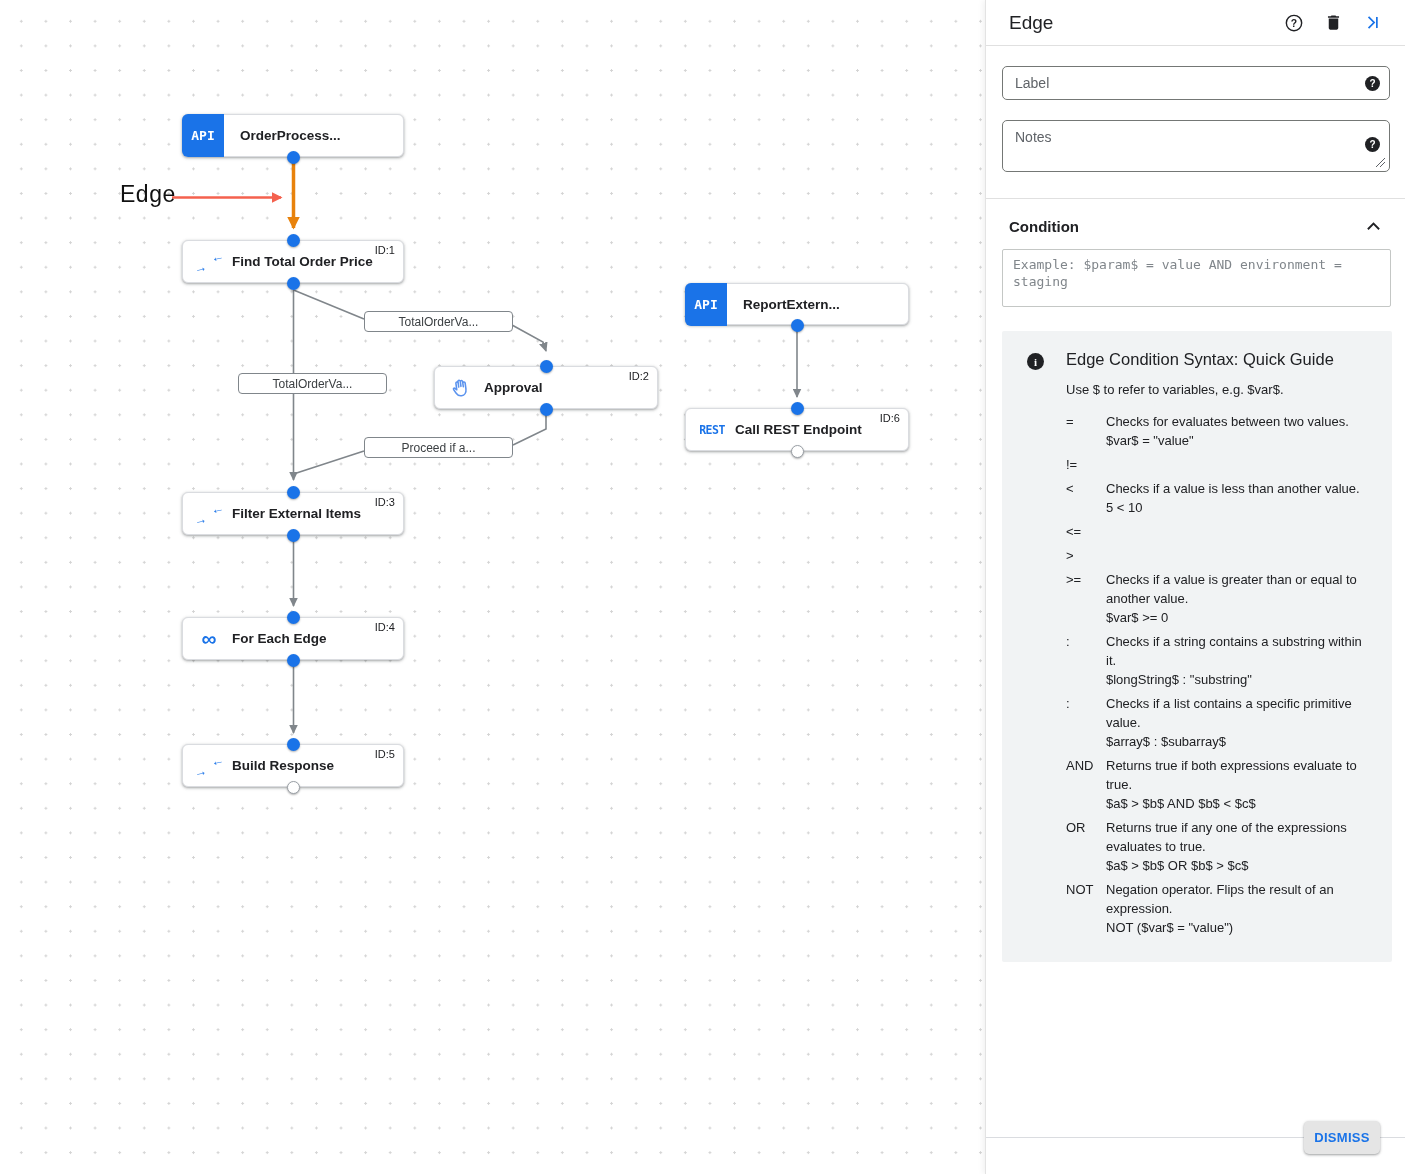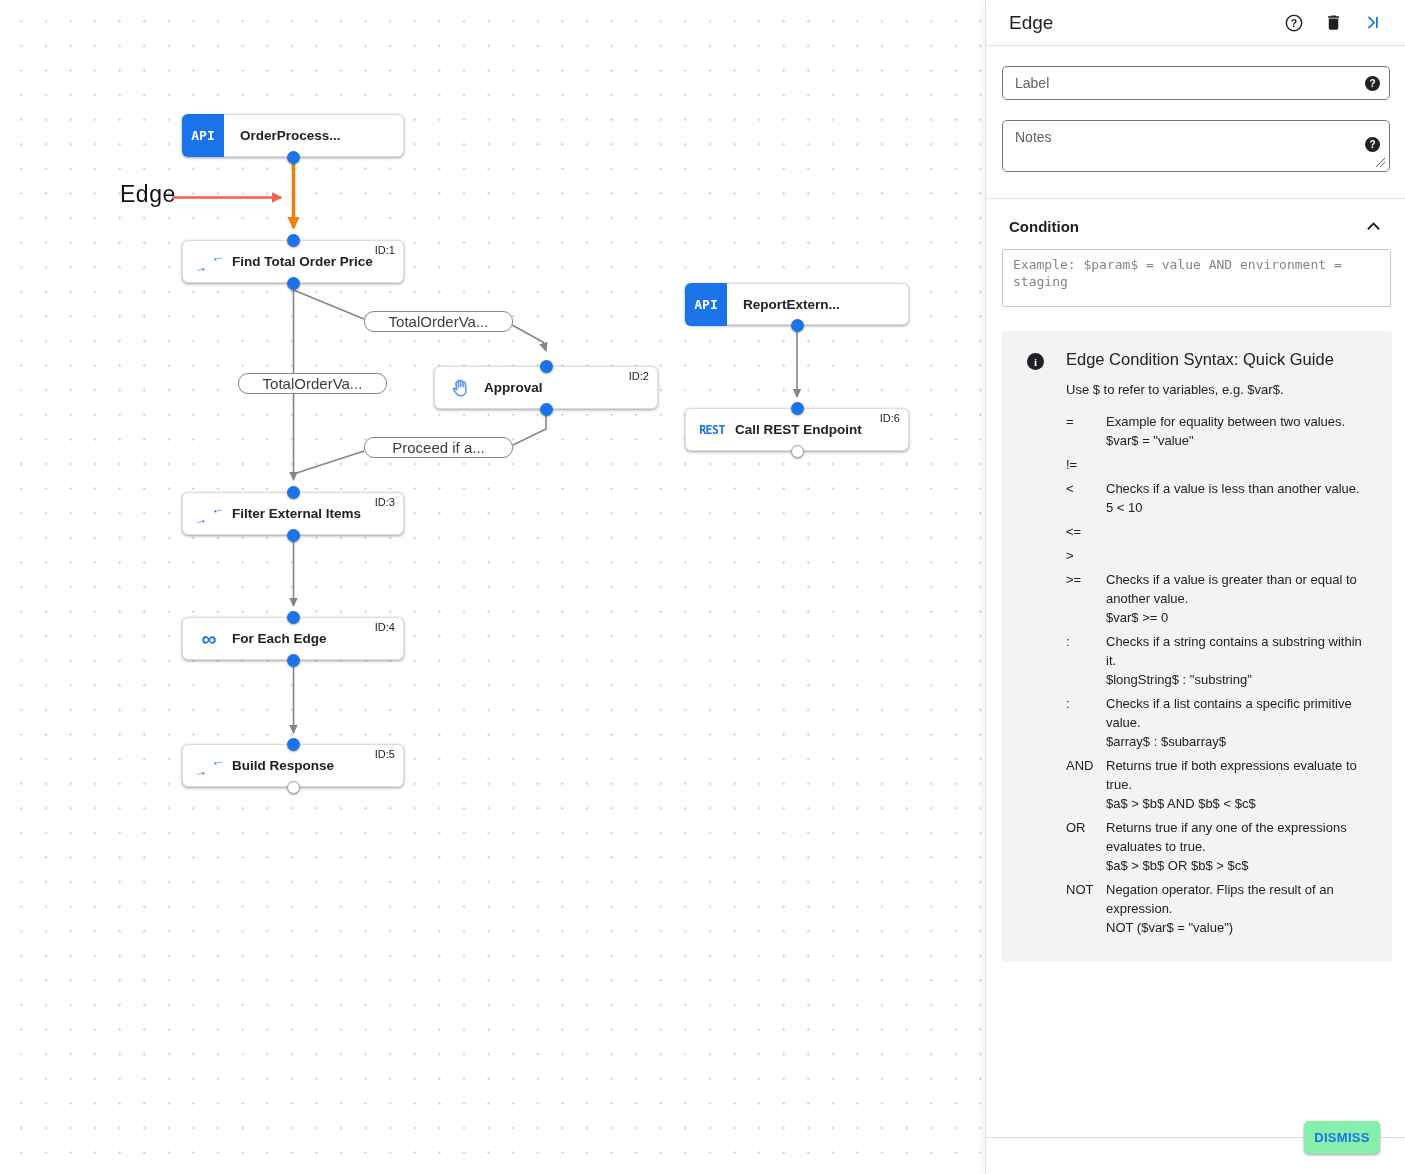--- a/index.html
+++ b/index.html
@@ -34,22 +34,22 @@
   .dm .a1 { position:absolute; left:-2px; bottom:1px; font-size:13px; transform:rotate(-12deg); line-height:1; }
   .dm .a2 { position:absolute; right:-2px; top:1px; font-size:13px; transform:rotate(-12deg); line-height:1; }
   .loop-glyph { font-size:21px; font-weight:700; color:#1a73e8; line-height:1; }
   .rest-glyph { font-size:11.5px; font-weight:700; color:#1a73e8; letter-spacing:-0.5px; font-family:"DejaVu Sans Mono", monospace; }
 
   .dot { position:absolute; width:13px; height:13px; border-radius:50%; background:#1a73e8; box-shadow:0 1px 2px rgba(0,0,0,.3); }
   .dot.hollow { background:#fff; border:1.5px solid #9aa0a6; }
 
   .elabel {
     position:absolute; width:149px; height:21px; background:#fff;
-    border:1px solid #80868b; border-radius:10px;
-    font-size:15px; color:#3c4043; display:flex; align-items:center; justify-content:center; white-space:nowrap;
+    border:1px solid #80868b; border-radius:4px;
+    font-size:12px; color:#3c4043; display:flex; align-items:center; justify-content:center; white-space:nowrap;
   }
   .annot { position:absolute; left:120px; top:181px; font-size:23px; font-weight:500; color:#111; letter-spacing:0.5px; }
 
   
   .panel {
     position:absolute; left:985px; top:0; width:420px; height:1174px; background:#fff;
     border-left:1px solid #e3e3e3; box-shadow:-2px 0 6px rgba(0,0,0,.06);
   }
   .phead { height:46px; display:flex; align-items:center; justify-content:space-between; padding:0 22px 0 23px; border-bottom:1px solid #e0e0e0; }
   .ptitle { font-size:19px; font-weight:400; color:#202124; }
@@ -90,21 +90,21 @@
   .gcontent { margin-left:22px; flex:1; }
   .gcontent h3 { font-size:16.5px; font-weight:400; color:#202124; margin-bottom:13px; }
   .gsub { font-size:13px; color:#202124; margin-bottom:15px; }
   .grow { display:flex; margin-bottom:5px; }
   .gop { flex:0 0 40px; font-size:13px; color:#202124; line-height:19px; }
   .gtext { flex:1; font-size:13px; color:#202124; line-height:19px; }
   .gex { display:block; }
 
   .pfoot-line { position:absolute; left:0; top:1137px; width:420px; height:1px; background:#dadce0; }
   .dismiss-btn {
-    position:absolute; right:25px; top:1121px; width:76px; height:33px; background:#86efac; border:none; border-radius:5px;
+    position:absolute; right:25px; top:1121px; width:76px; height:33px; background:#e5e5e5; border:none; border-radius:5px;
     box-shadow:0 1px 3px rgba(60,64,67,.35), 0 1px 2px rgba(60,64,67,.2);
     color:#1a73e8; font-size:13px; font-weight:700; letter-spacing:.3px; cursor:pointer; font-family:"Liberation Sans", sans-serif;
   }
 </style>
 </head>
 <body>
 
 <div class="stage">
 
   <div class="canvas">
@@ -271,21 +271,21 @@
     <textarea class="cond" placeholder="Example: $param$ = value AND environment = staging" style=""></textarea>
 
     <div class="guide">
       <span class="info-icon">i</span>
       <div class="gcontent">
         <h3>Edge Condition Syntax: Quick Guide</h3>
         <p class="gsub">Use $ to refer to variables, e.g. $var$.</p>
 
         <div class="grow">
             <span class="gop">=</span>
-            <span class="gtext"><span>Example for equality between two values.</span><span class="gex">$var$ = "value"</span></span>
+            <span class="gtext"><span>Checks for evaluates between two values.</span><span class="gex">$var$ = "value"</span></span>
           </div>
         <div class="grow">
             <span class="gop">!=</span>
           </div>
         <div class="grow">
             <span class="gop">&lt;</span>
             <span class="gtext"><span>Checks if a value is less than another value.</span><span class="gex">5 &lt; 10</span></span>
           </div>
         <div class="grow">
             <span class="gop">&lt;=</span>

